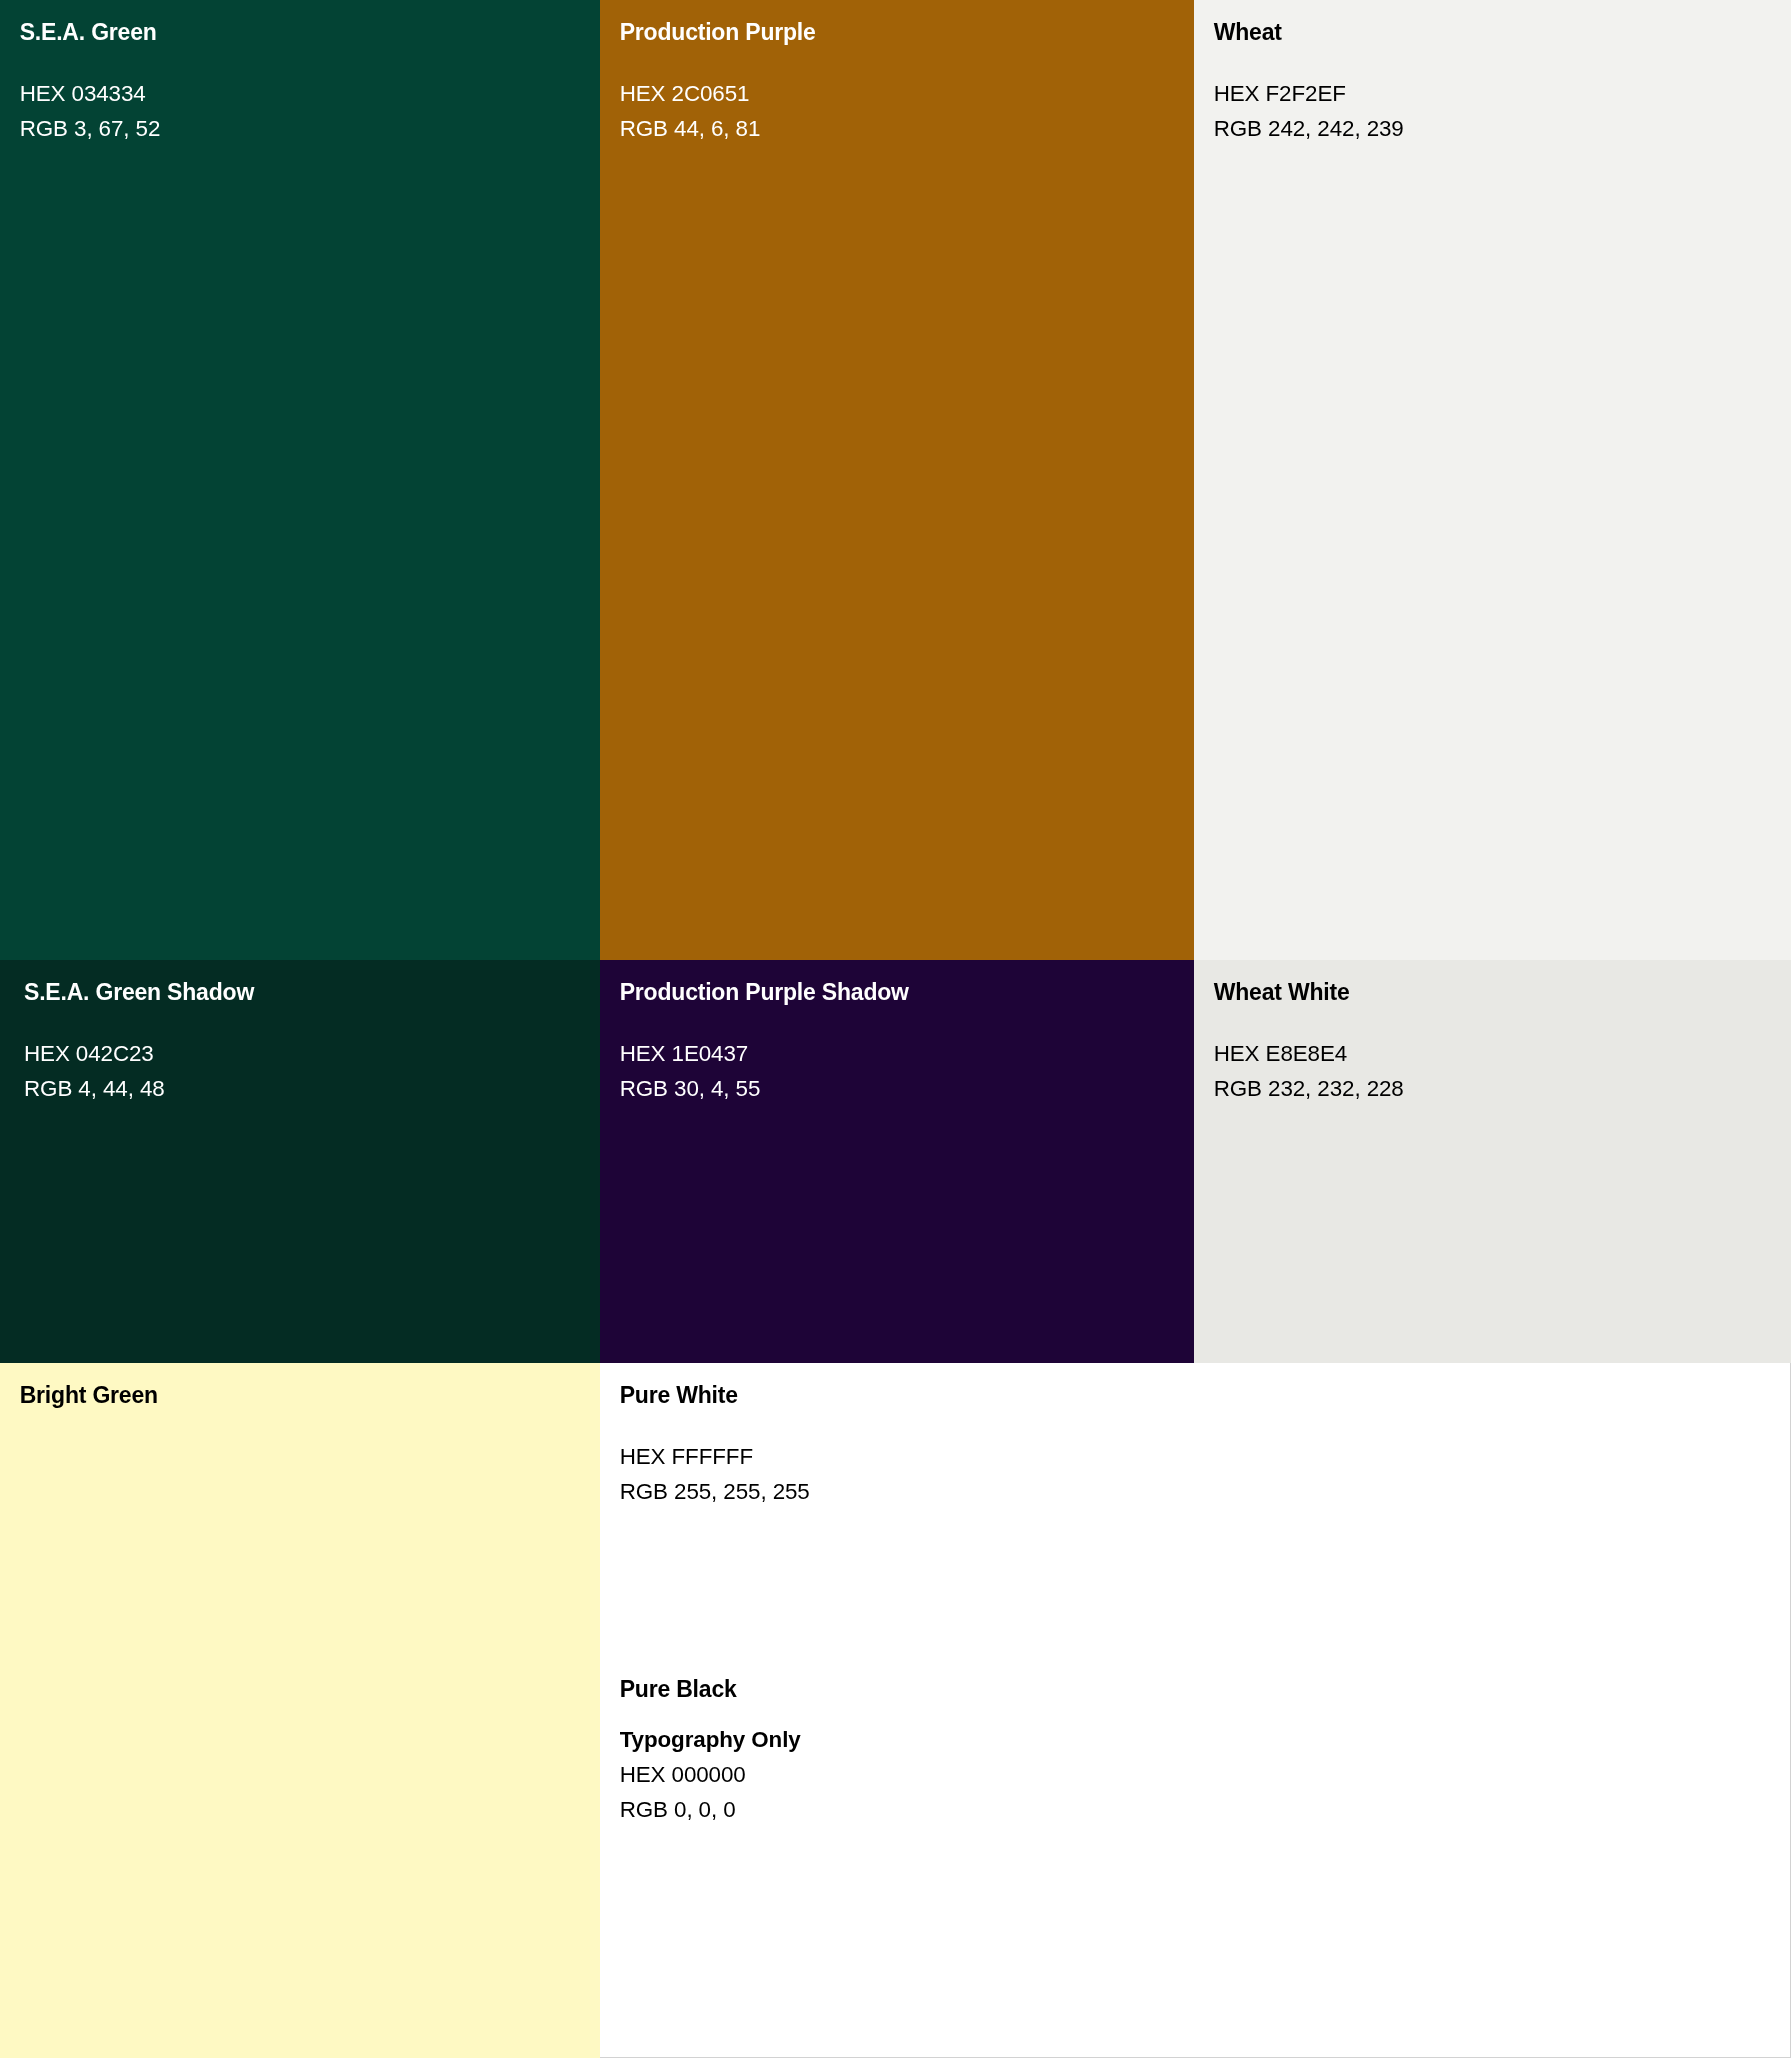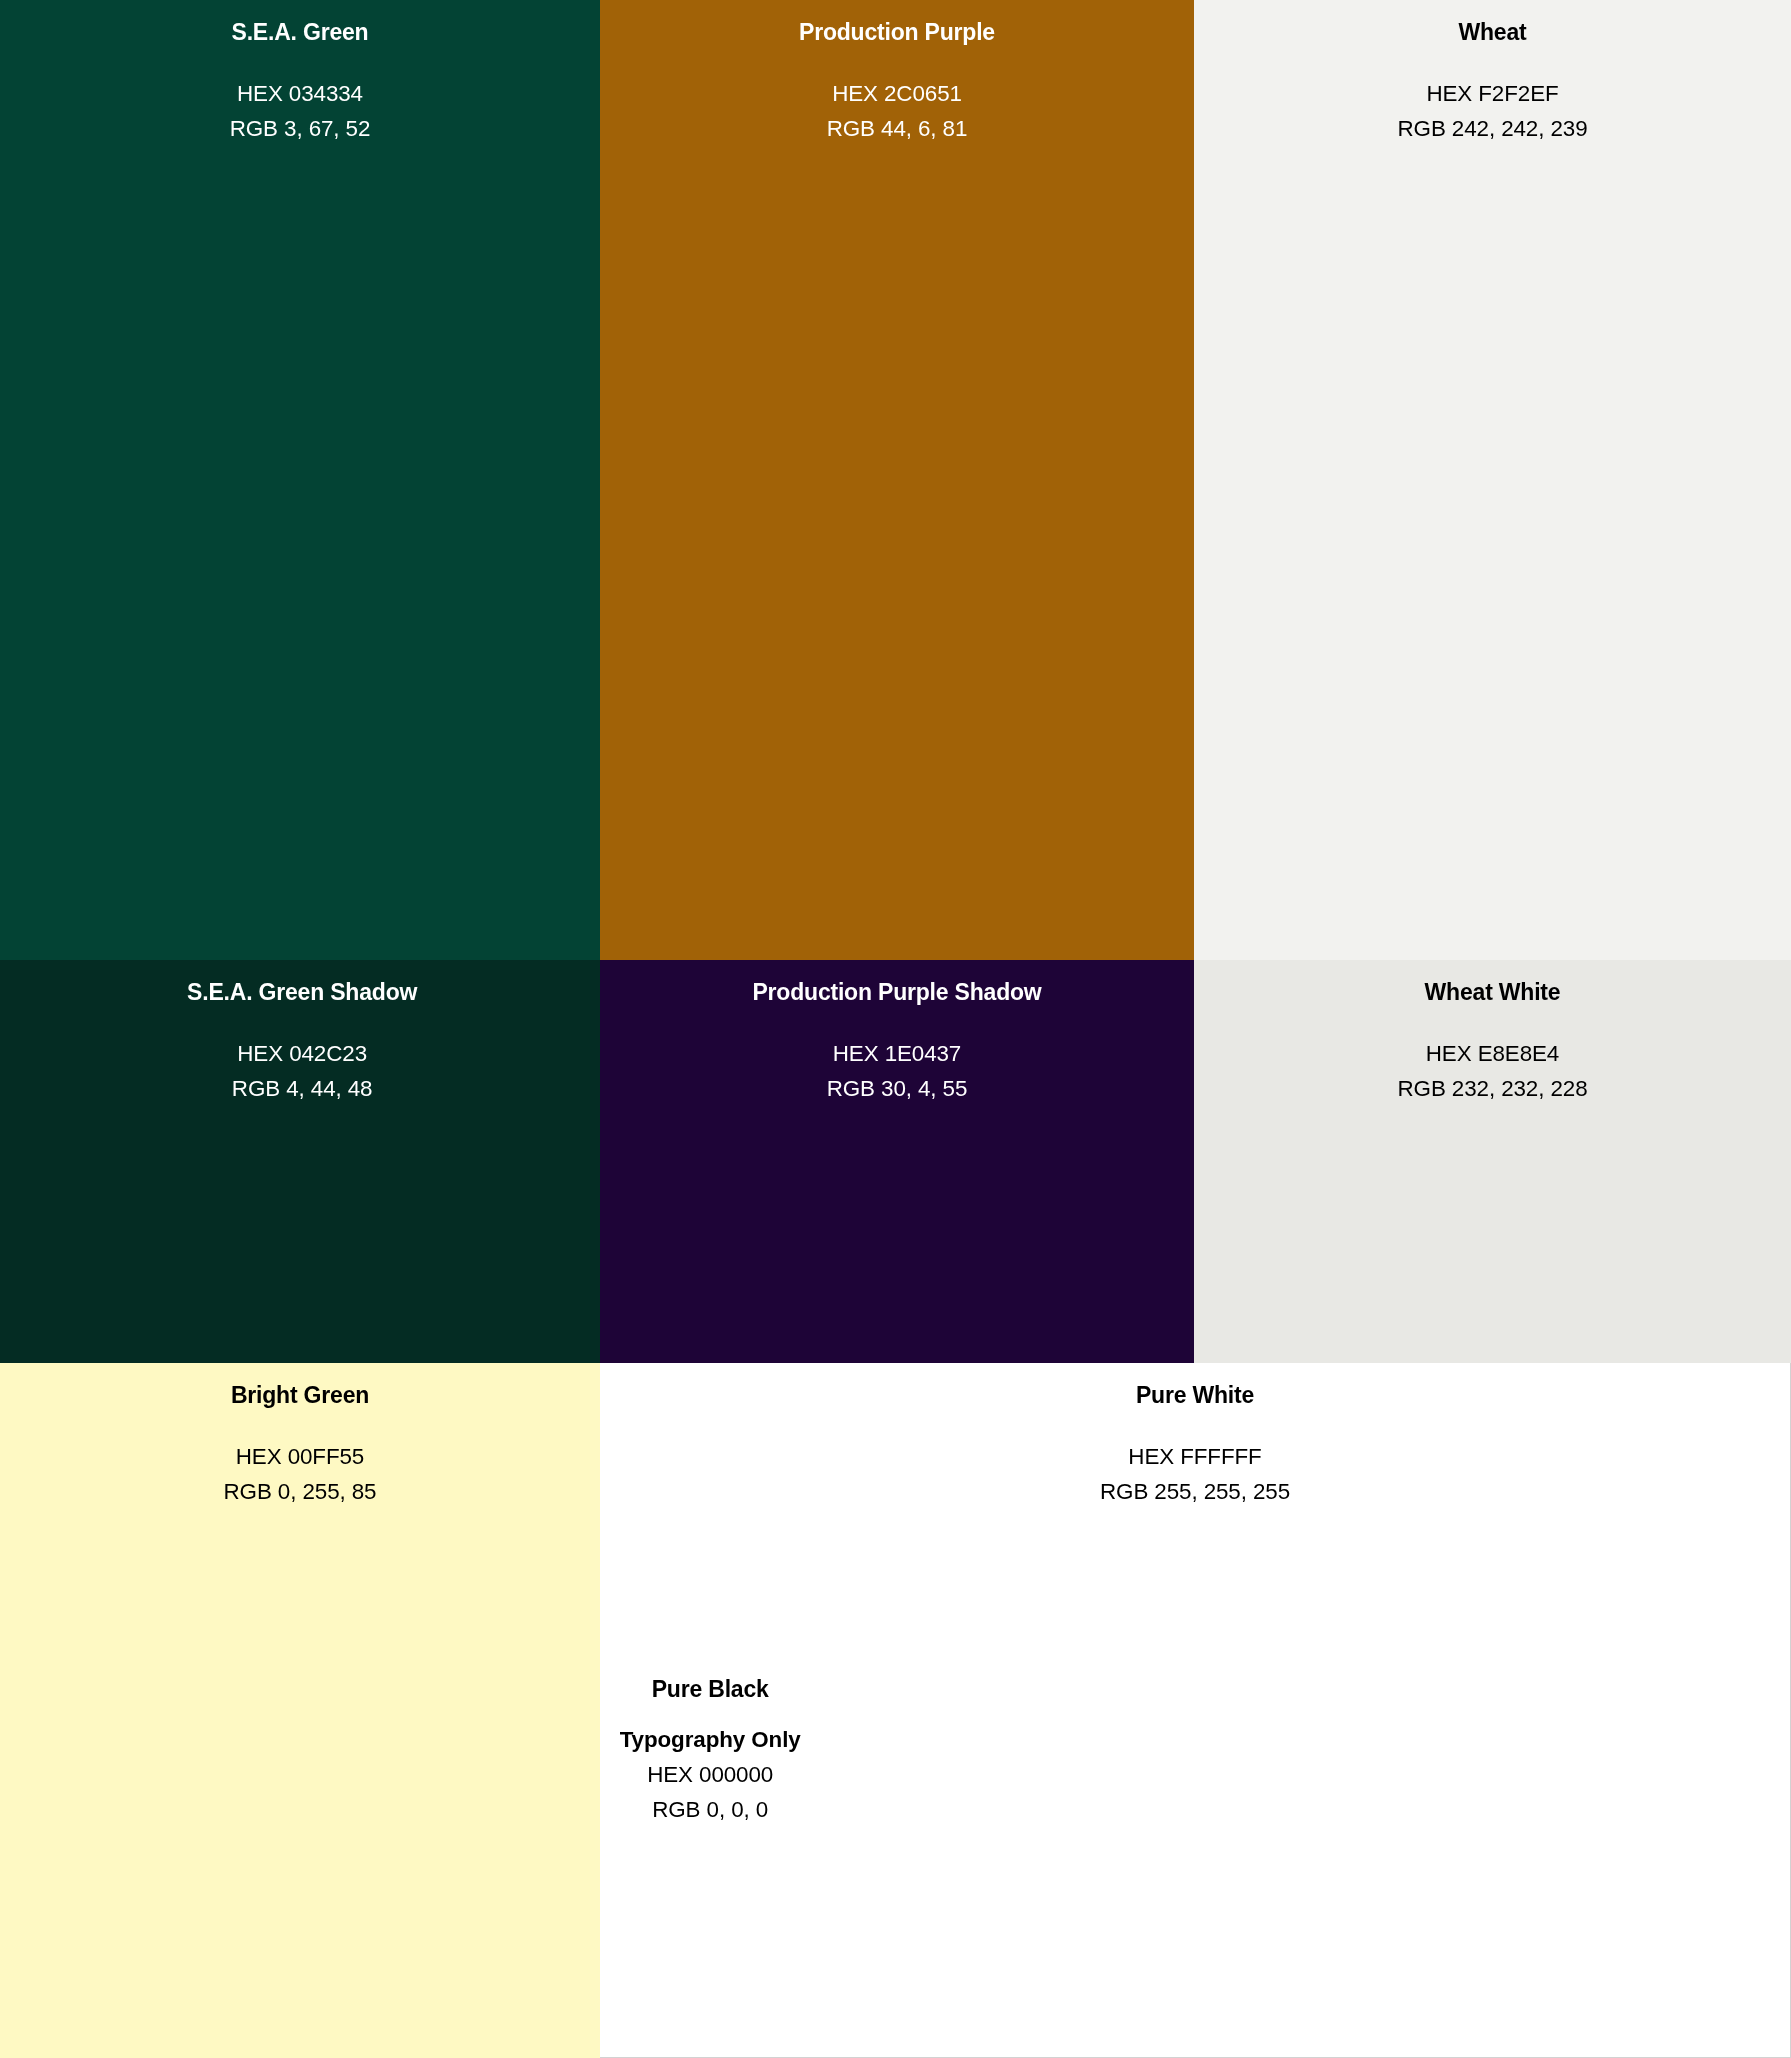--- a/index.html
+++ b/index.html
@@ -1,16 +1,16 @@
 <!DOCTYPE html>
 <html style="font-size:14.3px"><head>
 <meta charset="utf-8">
 <title>Brand Color Palette</title>
 <style>
-  * { margin: 0; padding: 0; box-sizing: border-box; text-align: center; }
+  * { margin: 0; padding: 0; box-sizing: border-box; }
 
   html, body {
     width: 1791px;
     height: 2058px;
     background: #ffffff;
     font-family: "Liberation Sans", "DejaVu Sans", sans-serif;
     -webkit-font-smoothing: antialiased;
   }
 
   .palette {
@@ -154,24 +154,20 @@
   <div class="swatch s-wheat-shadow">
     <div class="swatch-name on-light">Wheat White</div>
     <div class="swatch-values on-light">
       <div>HEX E8E8E4</div>
       <div>RGB 232, 232, 228</div>
     </div>
   </div>
 
   <div class="swatch s-bright-green">
     <div class="swatch-name on-light">Bright Green</div>
-    <div class="swatch-values on-light">
-      <div>HEX 00FF55</div>
-      <div>RGB 0, 255, 85</div>
-    </div>
   </div>
 
   <div class="swatch s-pure-white">
     <div class="swatch-name on-light">Pure White</div>
     <div class="swatch-values on-light">
       <div>HEX FFFFFF</div>
       <div>RGB 255, 255, 255</div>
     </div>
 
     <div class="pure-black-block">

